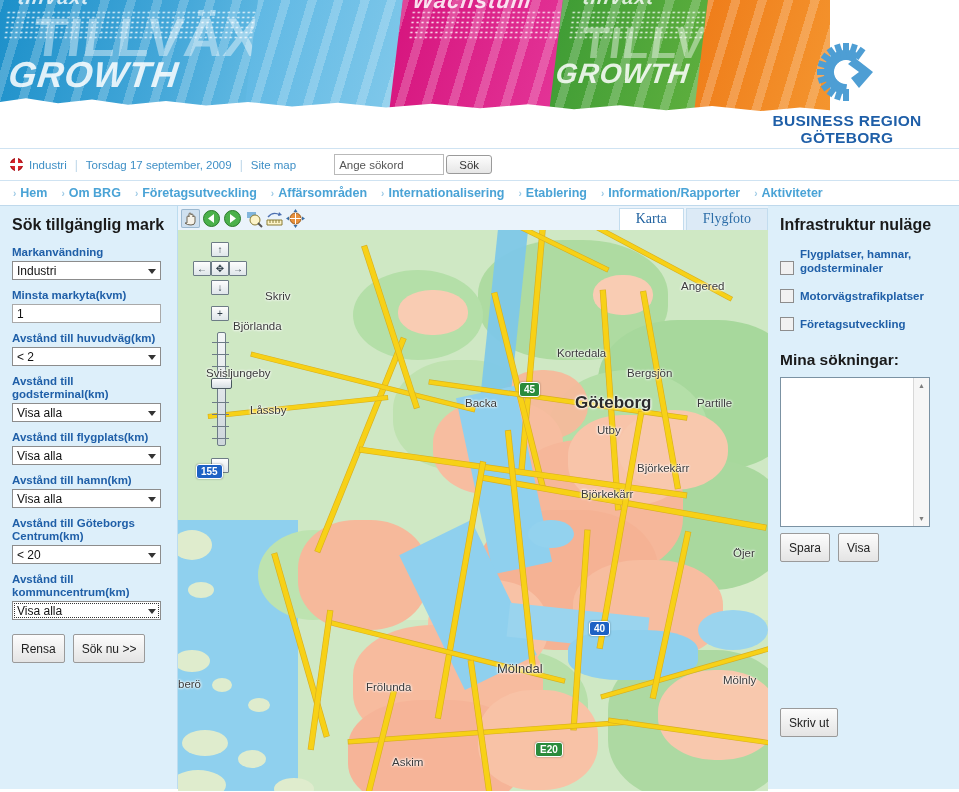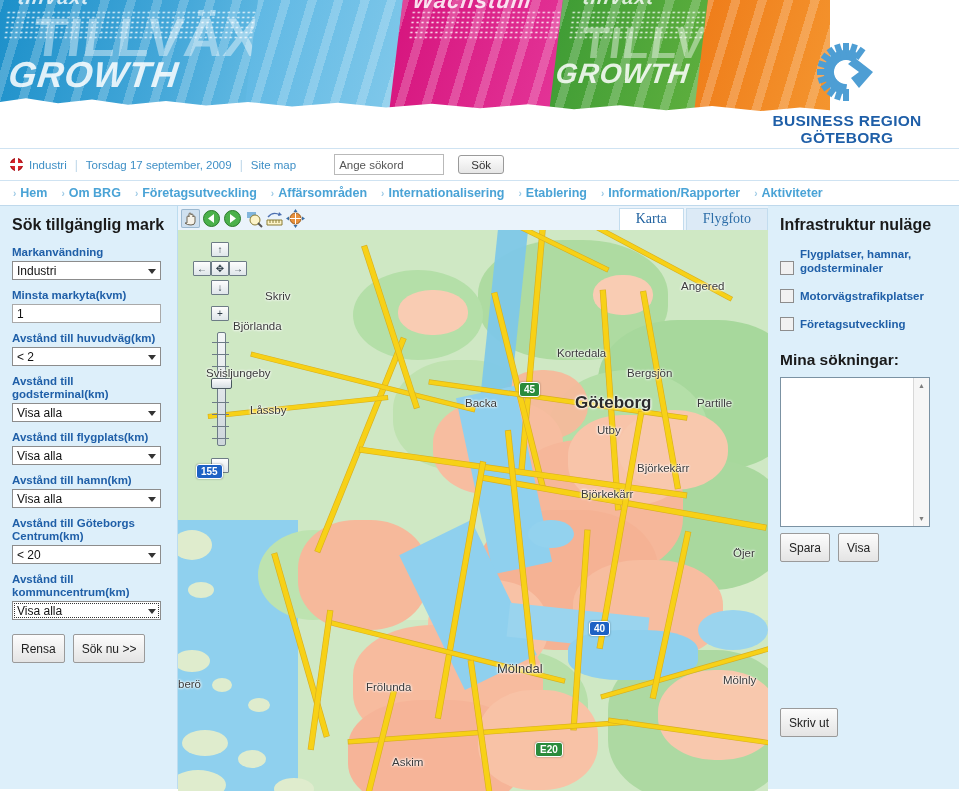--- a/index.html
+++ b/index.html
@@ -41,21 +41,21 @@
   
   .utilbar{position:relative;height:31px;border-top:1px solid #cfe3f2;border-bottom:1px solid #cfe3f2;
            background:#fff;display:flex;align-items:center;padding:0 10px;gap:0;}
   .flag{width:13px;height:13px;border-radius:50%;background:#d8232a;position:relative;margin-right:6px;
         box-shadow:inset 0 0 0 1px #9c1015;}
   .flag:before{content:"";position:absolute;left:5px;top:0;width:3px;height:13px;background:#fff;}
   .flag:after{content:"";position:absolute;left:0;top:5px;width:13px;height:3px;background:#fff;}
   .util-link{color:#3e8fc6;font-size:11.5px;text-decoration:none;}
   .util-sep{color:#bcd6e8;margin:0 8px;}
   .util-date{color:#3e8fc6;font-size:11.5px;}
-  .search-wrap{margin-left:38px;display:flex;align-items:center;gap:14px;justify-content:space-between;}
+  .search-wrap{margin-left:38px;display:flex;align-items:center;gap:2px;justify-content:space-between;}
   .search-input{width:100px;height:17px;border:1px solid #b9b9b9;background:#fff;font-size:11.5px;
                 color:#555;padding:1px 4px;font-family:"Liberation Sans",sans-serif;}
   .search-btn{height:19px;min-width:46px;border:1px solid #9a9a9a;border-radius:3px;
               background:linear-gradient(#fdfdfd,#e6e6e6);font-size:11.5px;color:#333;cursor:pointer;
               font-family:"Liberation Sans",sans-serif;}
 
   
   .mainnav{height:24px;background:#fff;border-bottom:1px solid #bfd9ec;display:flex;align-items:center;
            padding:0 6px;gap:0;}
   .navitem{display:flex;align-items:center;color:#4aa3d6;font-weight:bold;font-size:12.5px;

